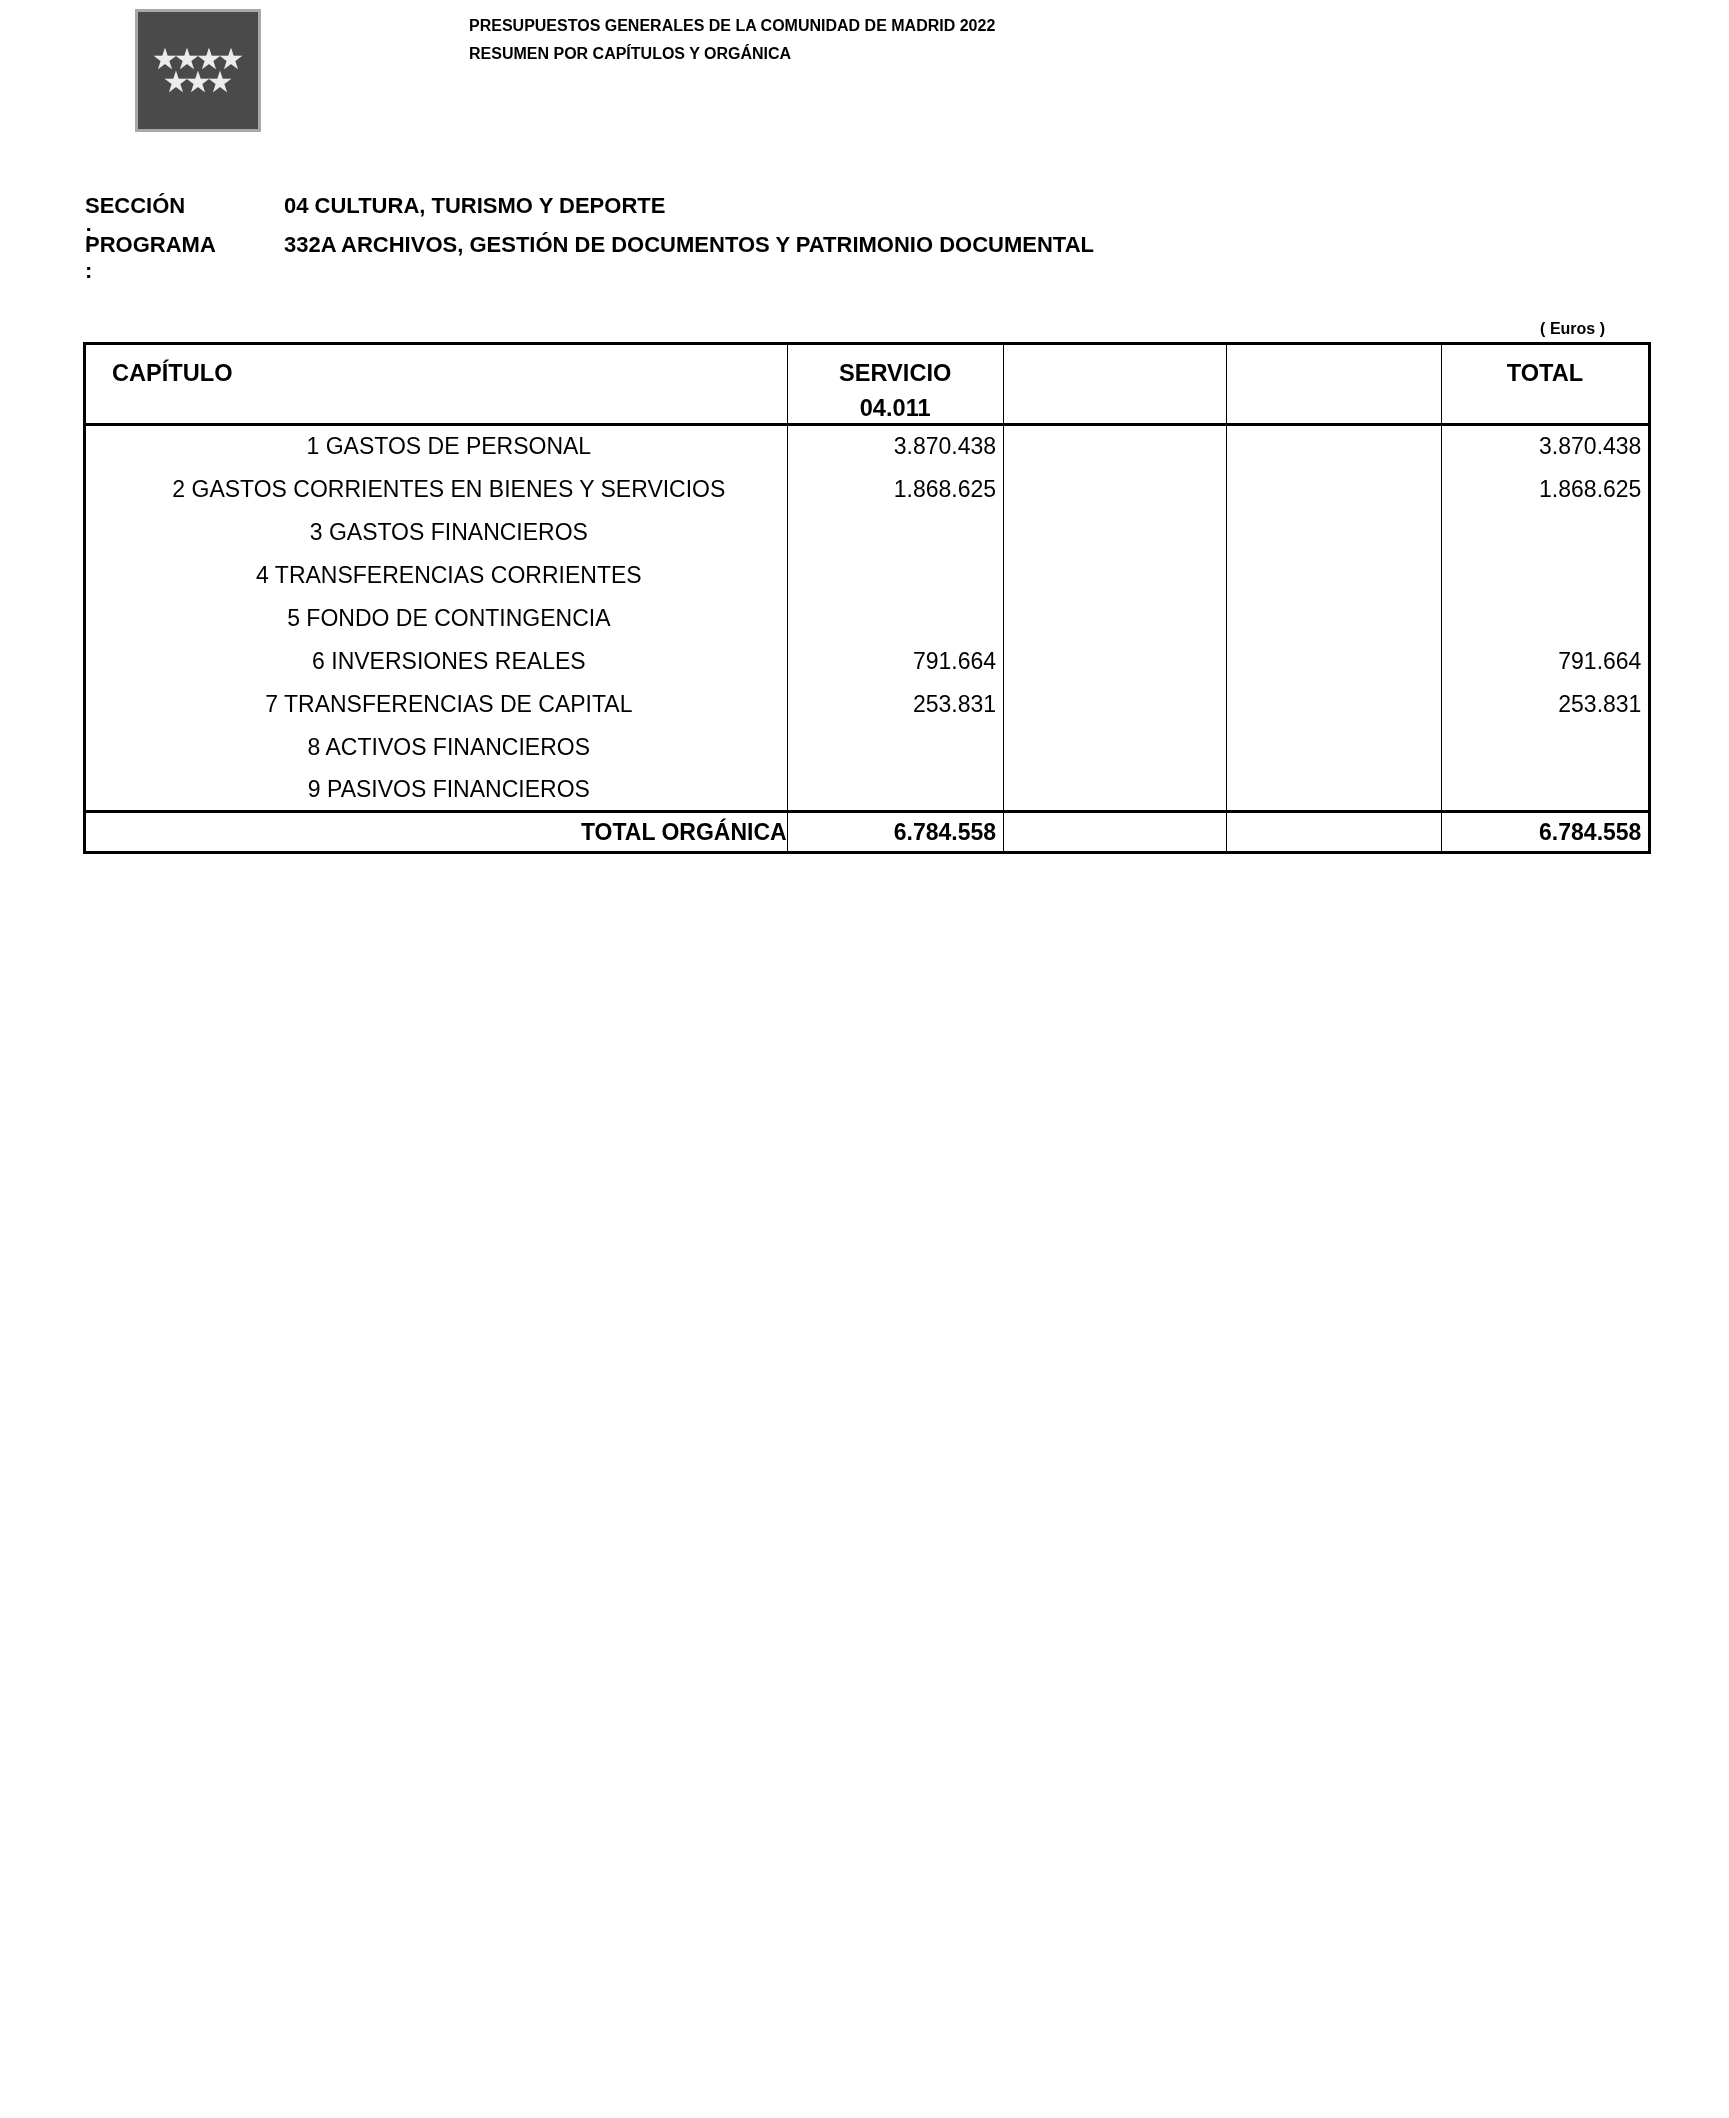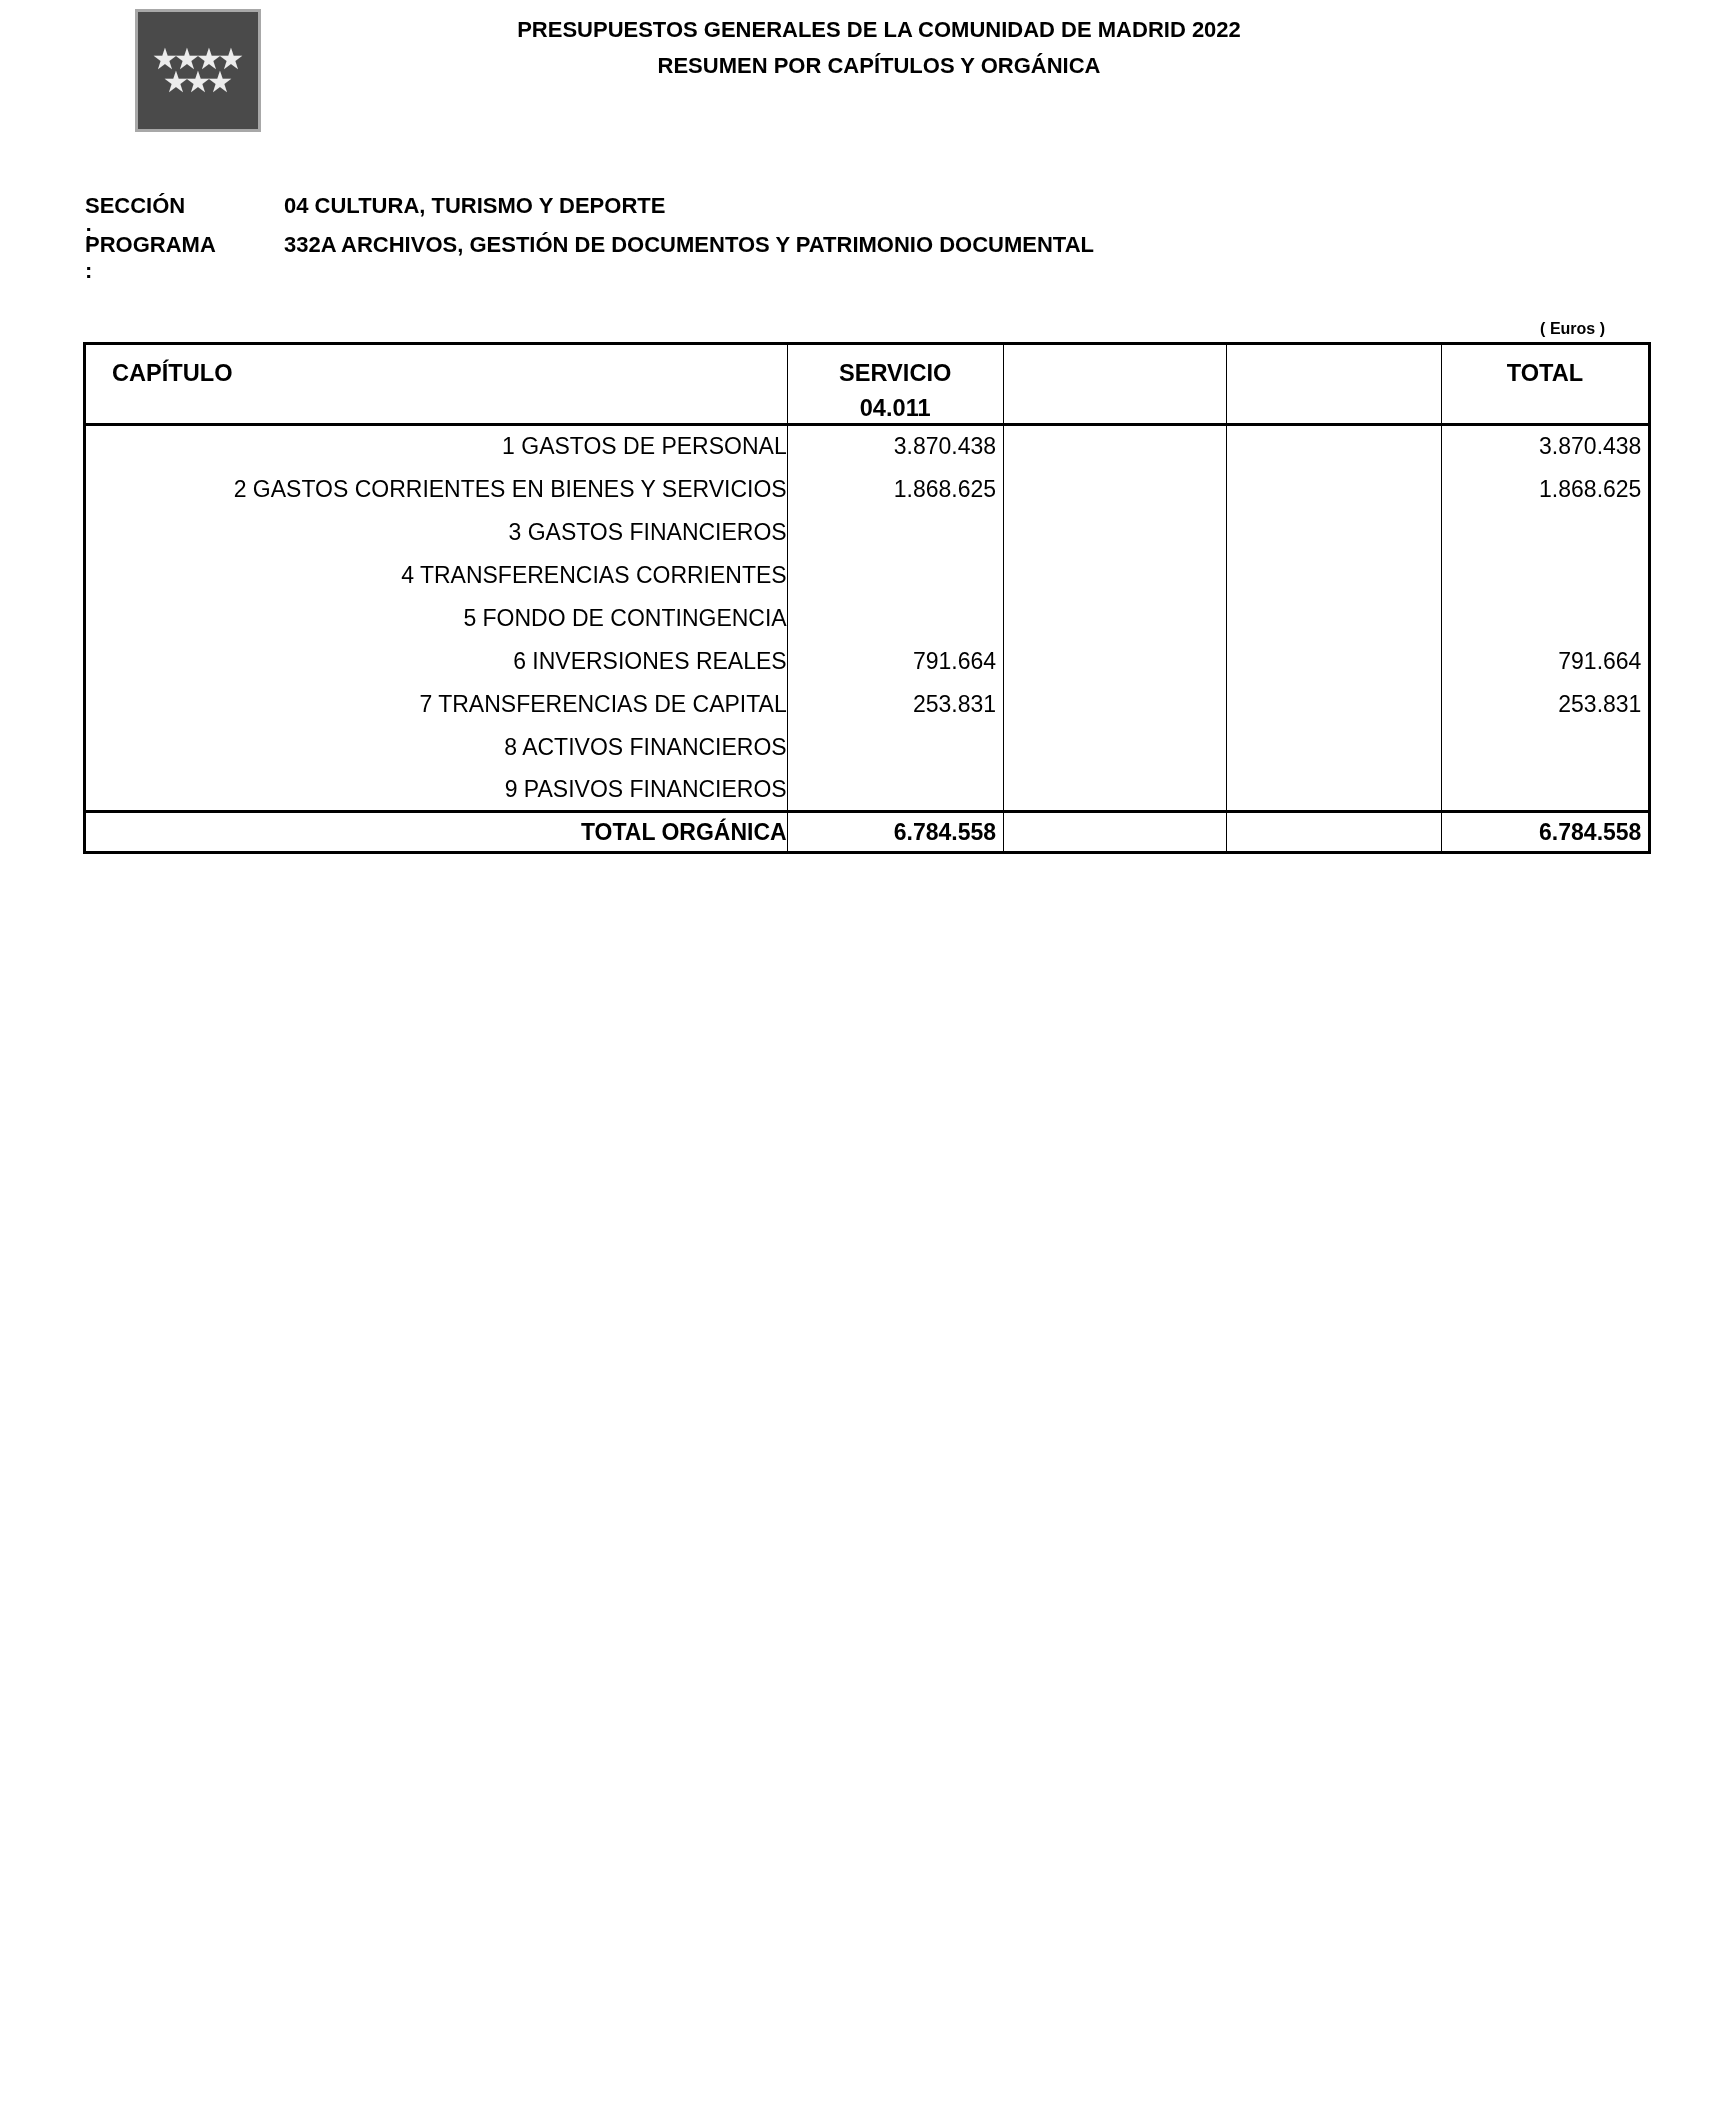--- a/index.html
+++ b/index.html
@@ -40,24 +40,24 @@
   }
   .flag-stars-row.row1 { top: 32px; }
   .flag-stars-row.row2 { top: 55px; }
 
   
   .doc-title {
     position: absolute;
     left: 469px;
     width: 820px;
     top: 11.8px;
-    text-align: center;
-    font-weight: bold;
-    font-size: 22px;
-    line-height: 36px;
+    text-align: left;
+    font-weight: bold;
+    font-size: 16px;
+    line-height: 28px;
   }
 
   
   .meta-block {
     position: absolute;
     left: 85px;
     top: 193px;
     font-weight: bold;
     font-size: 22px;
   }
@@ -108,21 +108,21 @@
   }
   thead th.left { text-align: left; padding-left: 26px; }
   thead .hdr-line2 { margin-top: 8px; }
 
   tbody td {
     height: 43px;
     border-top: 0;
     border-bottom: 0;
     vertical-align: middle;
   }
-  td.label-cell { padding-left: 25px; text-align: right; }
+  td.label-cell { padding-left: 25px; text-align: center; }
   td.num-cell { padding-right: 6.6px; text-align: right; }
 
   tfoot td {
     border-top: 3.7px solid #000;
     height: 41px;
     font-weight: bold;
     vertical-align: middle;
   }
   tfoot td.total-label { text-align: right; }
 </style>

